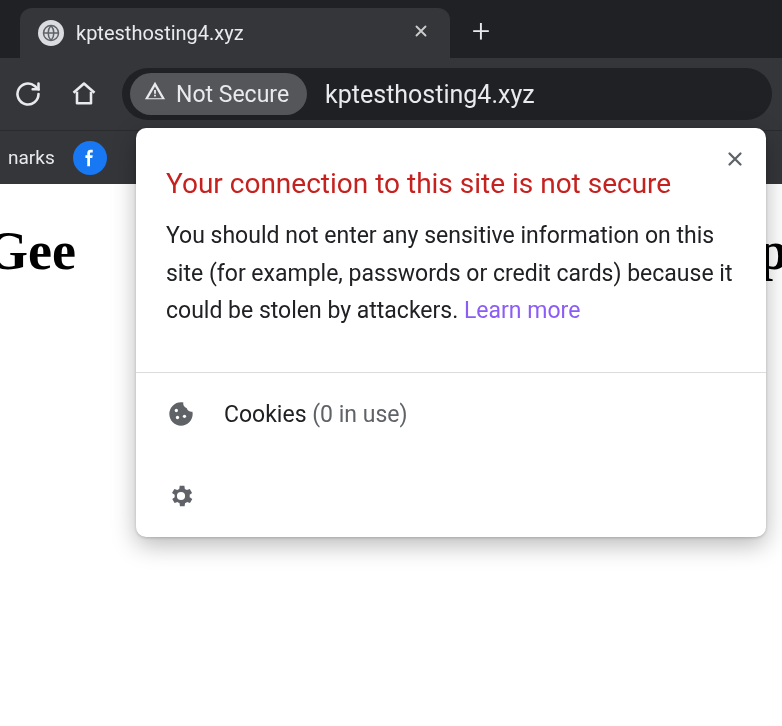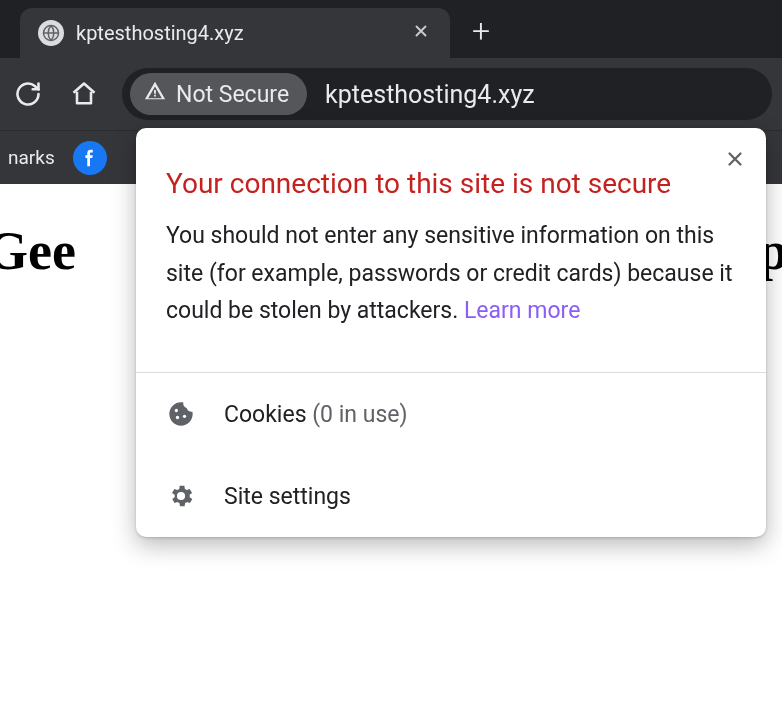--- a/index.html
+++ b/index.html
@@ -291,15 +291,14 @@
     <span>
       <span>Cookies </span><span class="count-muted">(0 in use)</span>
     </span>
   </div>
   <div class="popup-item">
     <span class="popup-item-icon">
       <svg width="28" height="28" viewBox="0 0 24 24" fill="#5f6368">
         <path d="M19.4 13a7.8 7.8 0 0 0 0-2l2.1-1.6-2-3.5-2.5 1a7.6 7.6 0 0 0-1.7-1l-.4-2.6h-4l-.4 2.6c-.6.2-1.2.6-1.7 1l-2.5-1-2 3.5L6.6 11a7.8 7.8 0 0 0 0 2l-2.1 1.6 2 3.5 2.5-1c.5.4 1.1.8 1.7 1l.4 2.6h4l.4-2.6c.6-.2 1.2-.6 1.7-1l2.5 1 2-3.5L19.4 13zM12 15.5A3.5 3.5 0 1 1 12 8.5a3.5 3.5 0 0 1 0 7z"></path>
       </svg>
     </span>
-    <span>Site settings</span>
   </div>
 </div>
 
 </body></html>

